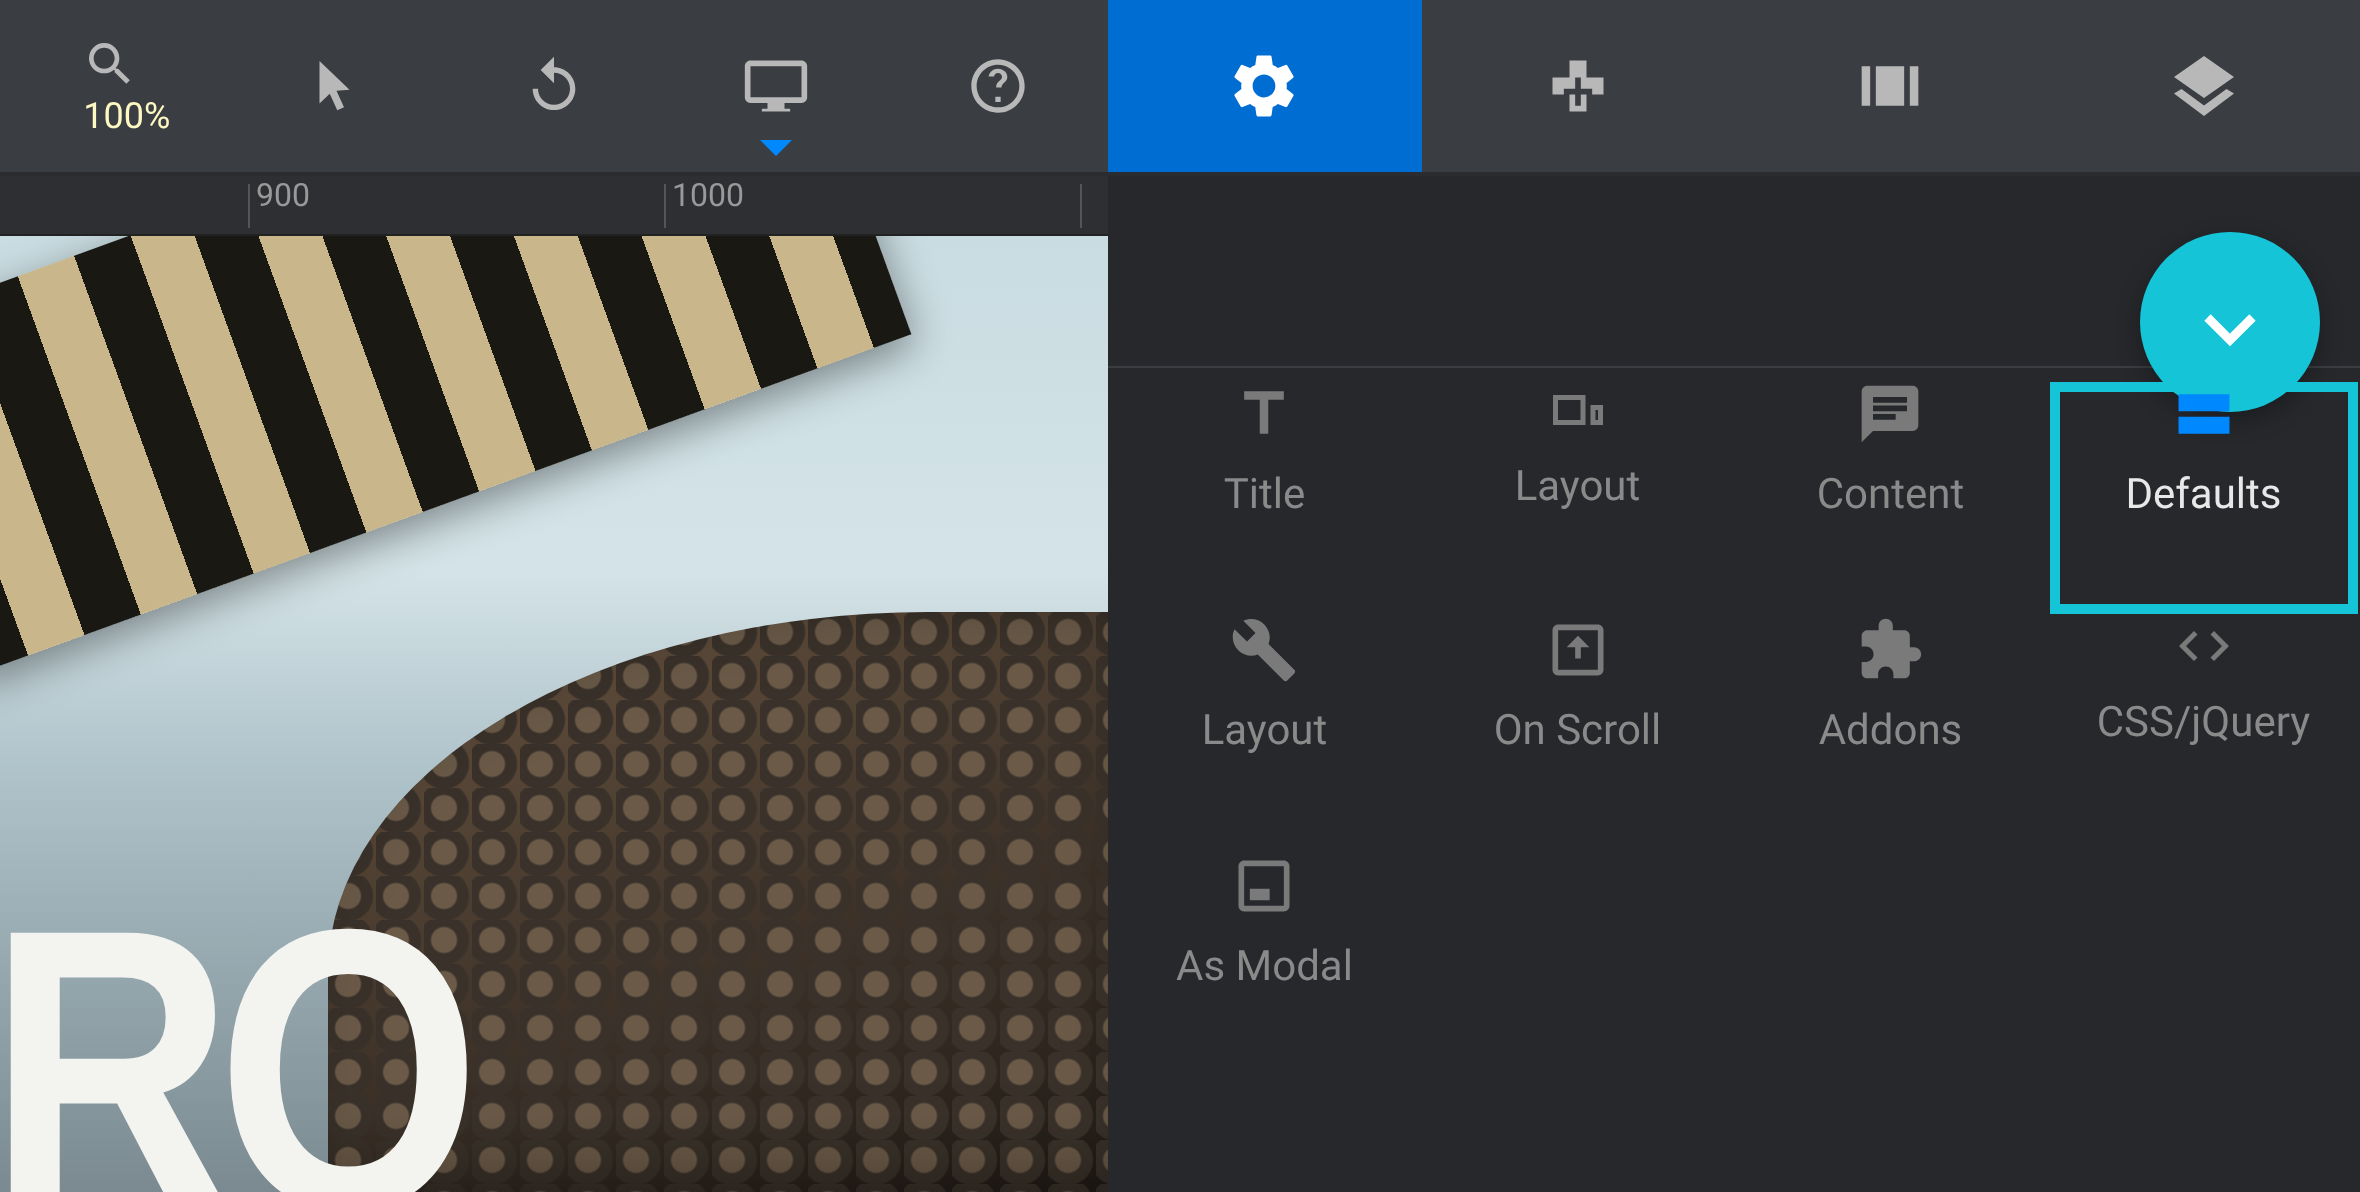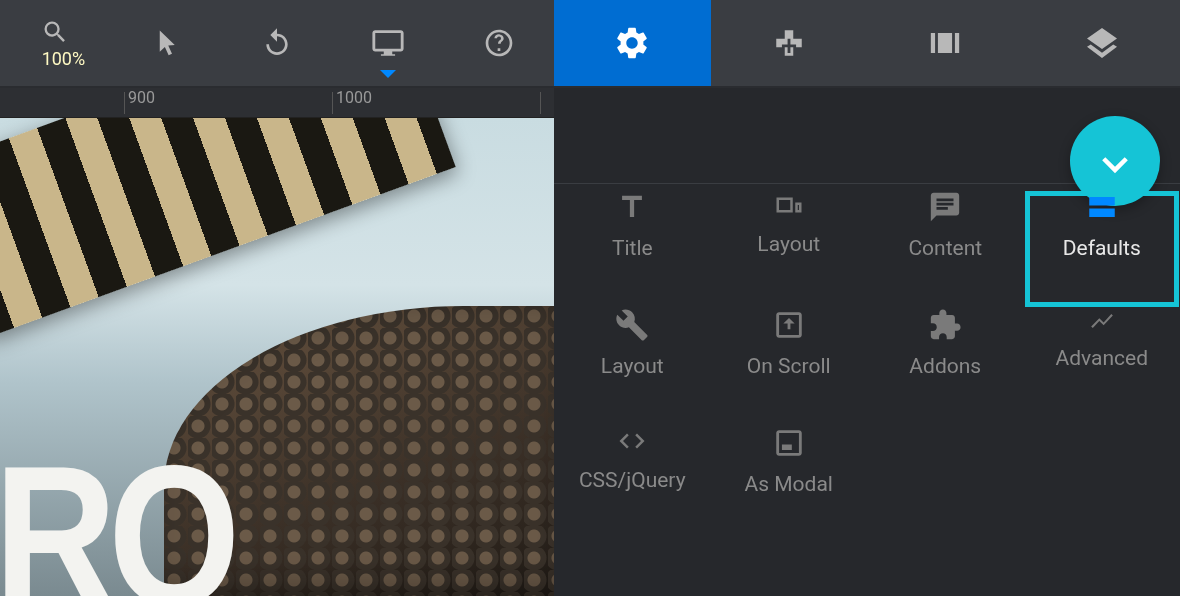--- a/index.html
+++ b/index.html
@@ -309,26 +309,20 @@
       <span class="label">On Scroll</span>
     </div>
     <div class="option-item">
       <svg width="34" height="34" viewBox="0 0 24 24">
           <path d="M20.5 11H19V7c0-1.1-.9-2-2-2h-4V3.5C13 2.12 11.88 1 10.5 1S8 2.12 8 3.5V5H4c-1.1 0-2 .9-2 2v3.8h1.5c1.5 0 2.7 1.2 2.7 2.7S5 16.2 3.5 16.2H2V20c0 1.1.9 2 2 2h3.8v-1.5c0-1.5 1.2-2.7 2.7-2.7s2.7 1.2 2.7 2.7V22H17c1.1 0 2-.9 2-2v-4h1.5c1.38 0 2.5-1.12 2.5-2.5S21.88 11 20.5 11z"></path>
         </svg>
       <span class="label">Addons</span>
     </div>
 
     <div class="option-item">
-      <svg width="38" height="26" viewBox="0 0 24 24">
-          <path d="M3.5 18.5l6-6.5 4 4L22 6.92 20.59 5.5l-7.09 7.97-4-4L2 17z"></path>
-        </svg>
-      <span class="label">Advanced</span>
-    </div>
-    <div class="option-item">
       <svg width="38" height="30" viewBox="0 0 24 24">
           <path d="M9.4 16.6L4.8 12l4.6-4.6L8 6l-6 6 6 6 1.4-1.4zm5.2 0l4.6-4.6-4.6-4.6L16 6l6 6-6 6-1.4-1.4z"></path>
         </svg>
       <span class="label">CSS/jQuery</span>
     </div>
     <div class="option-item">
       <svg width="34" height="34" viewBox="0 0 24 24">
           <path d="M19 3H5c-1.1 0-2 .9-2 2v14c0 1.1.9 2 2 2h14c1.1 0 2-.9 2-2V5c0-1.1-.9-2-2-2zm0 16H5V5h14v14zM7 13h7v4H7z"></path>
         </svg>
       <span class="label">As Modal</span>

